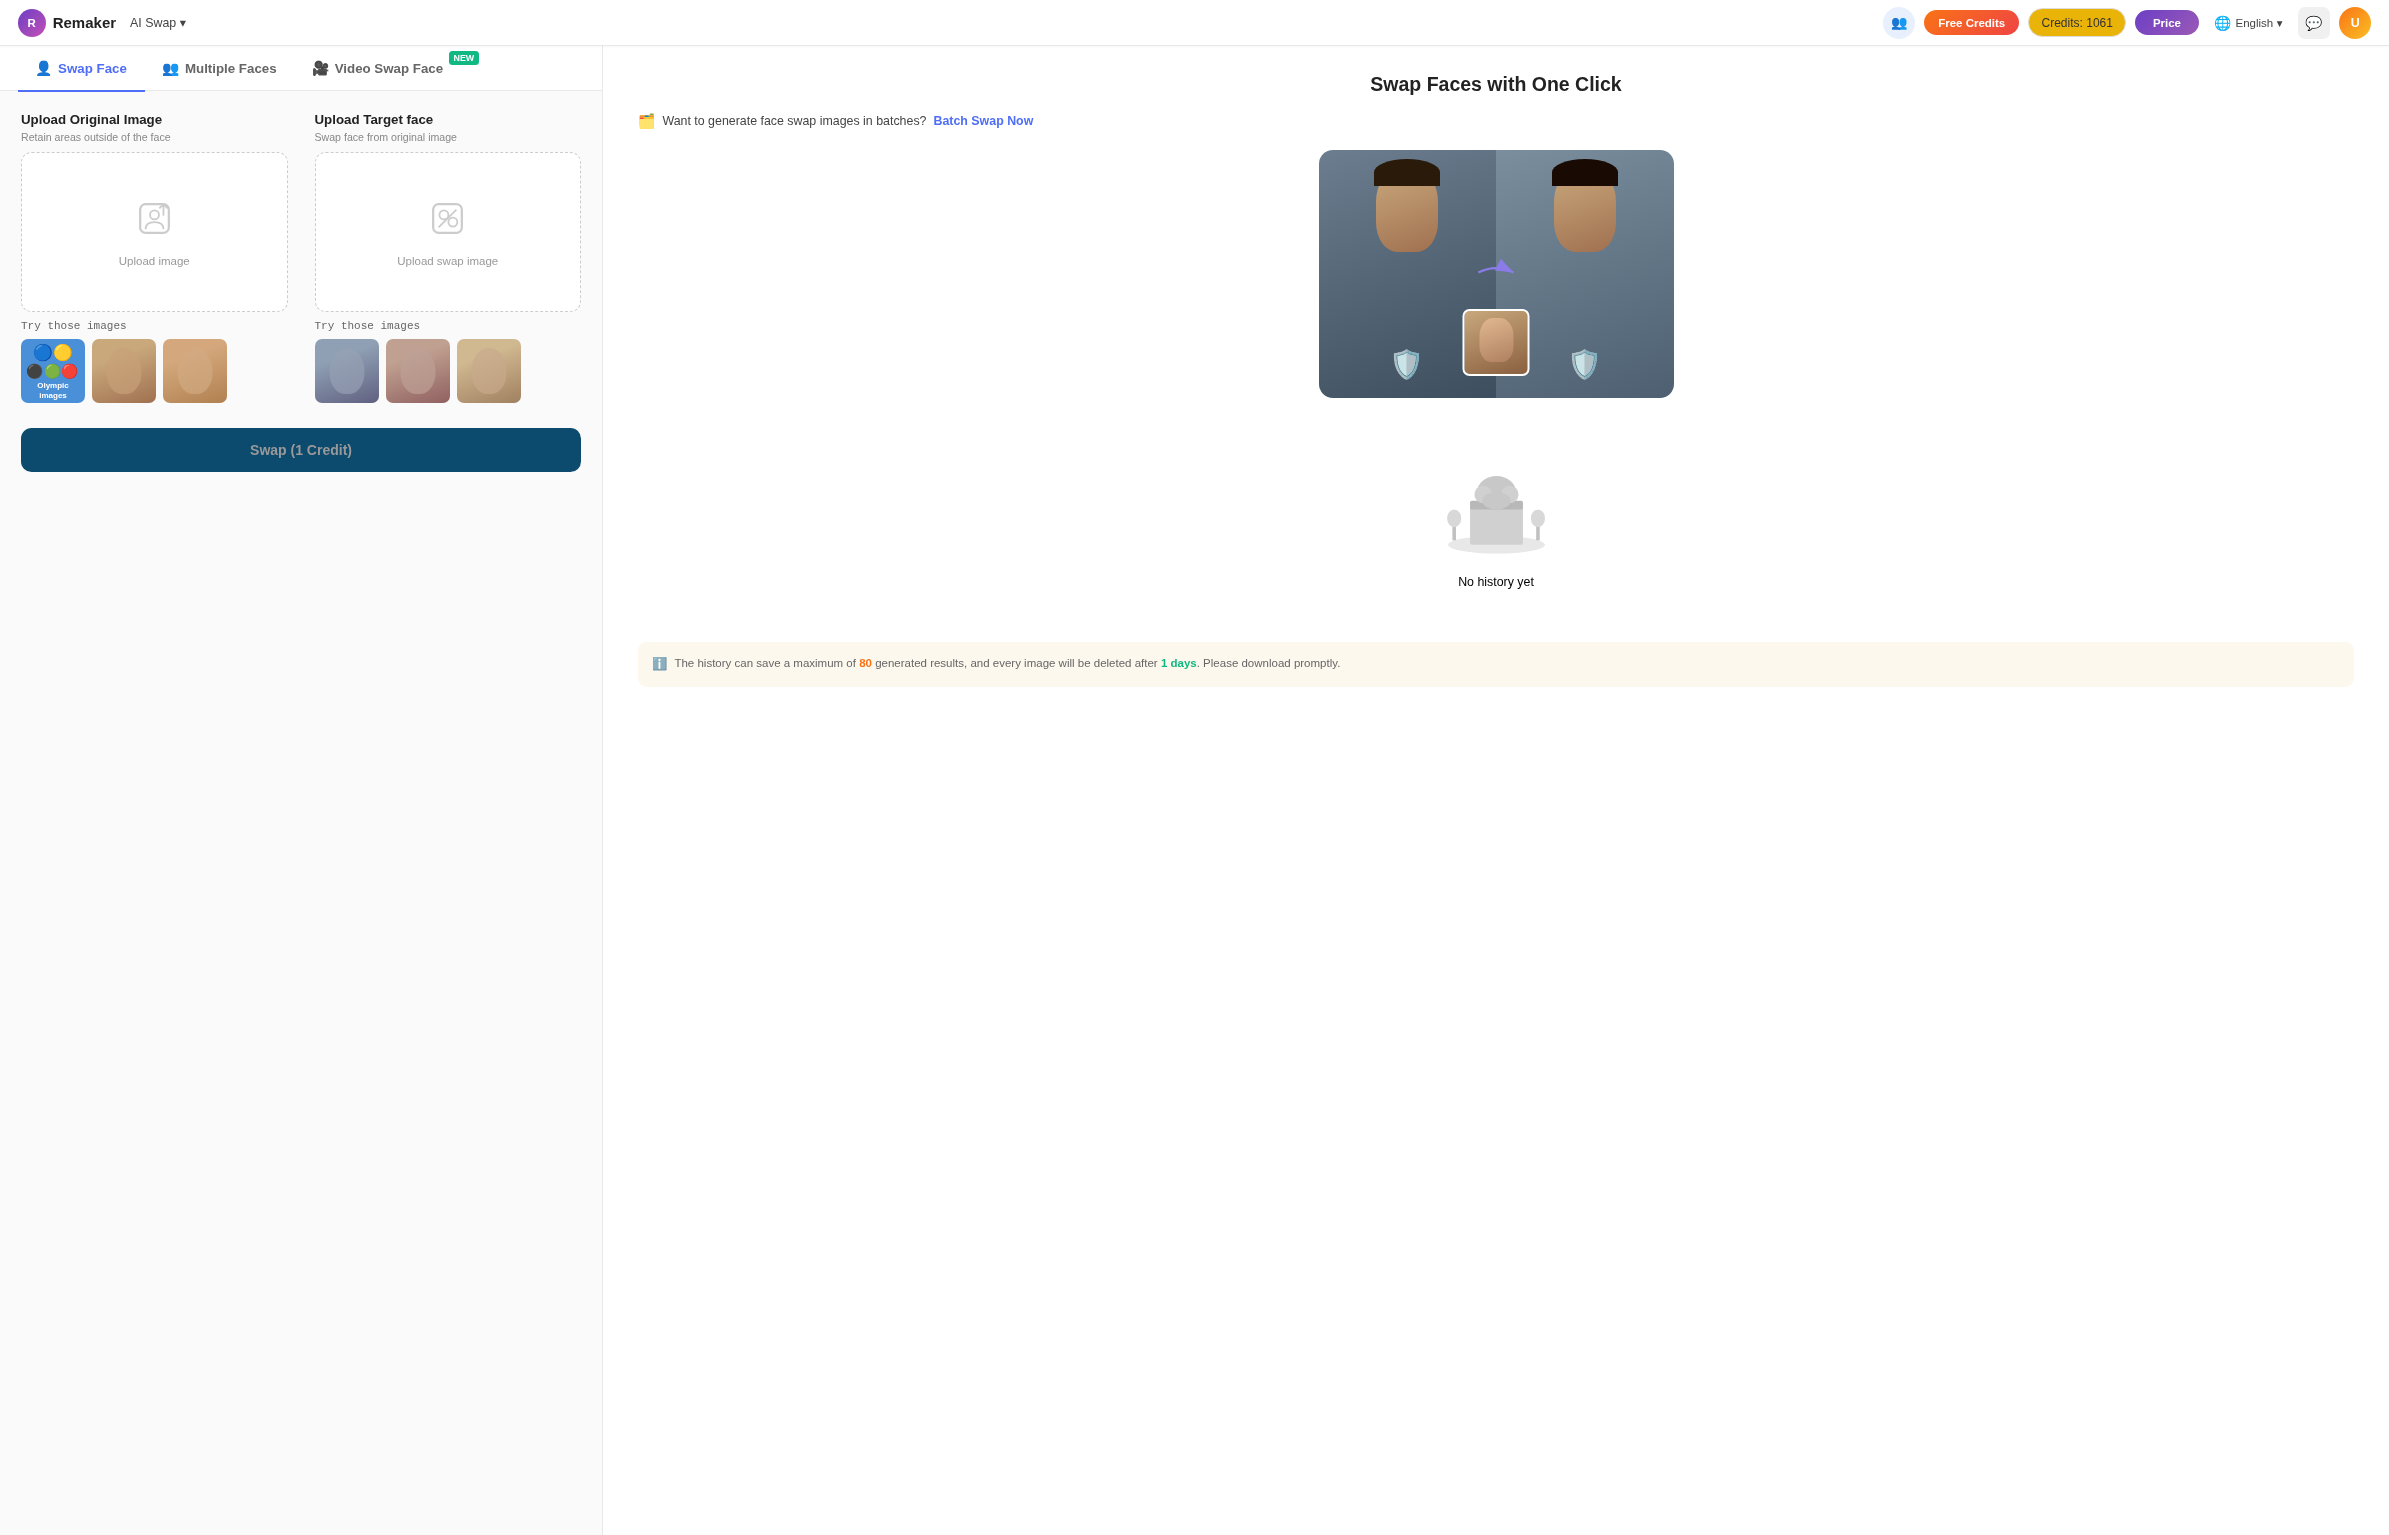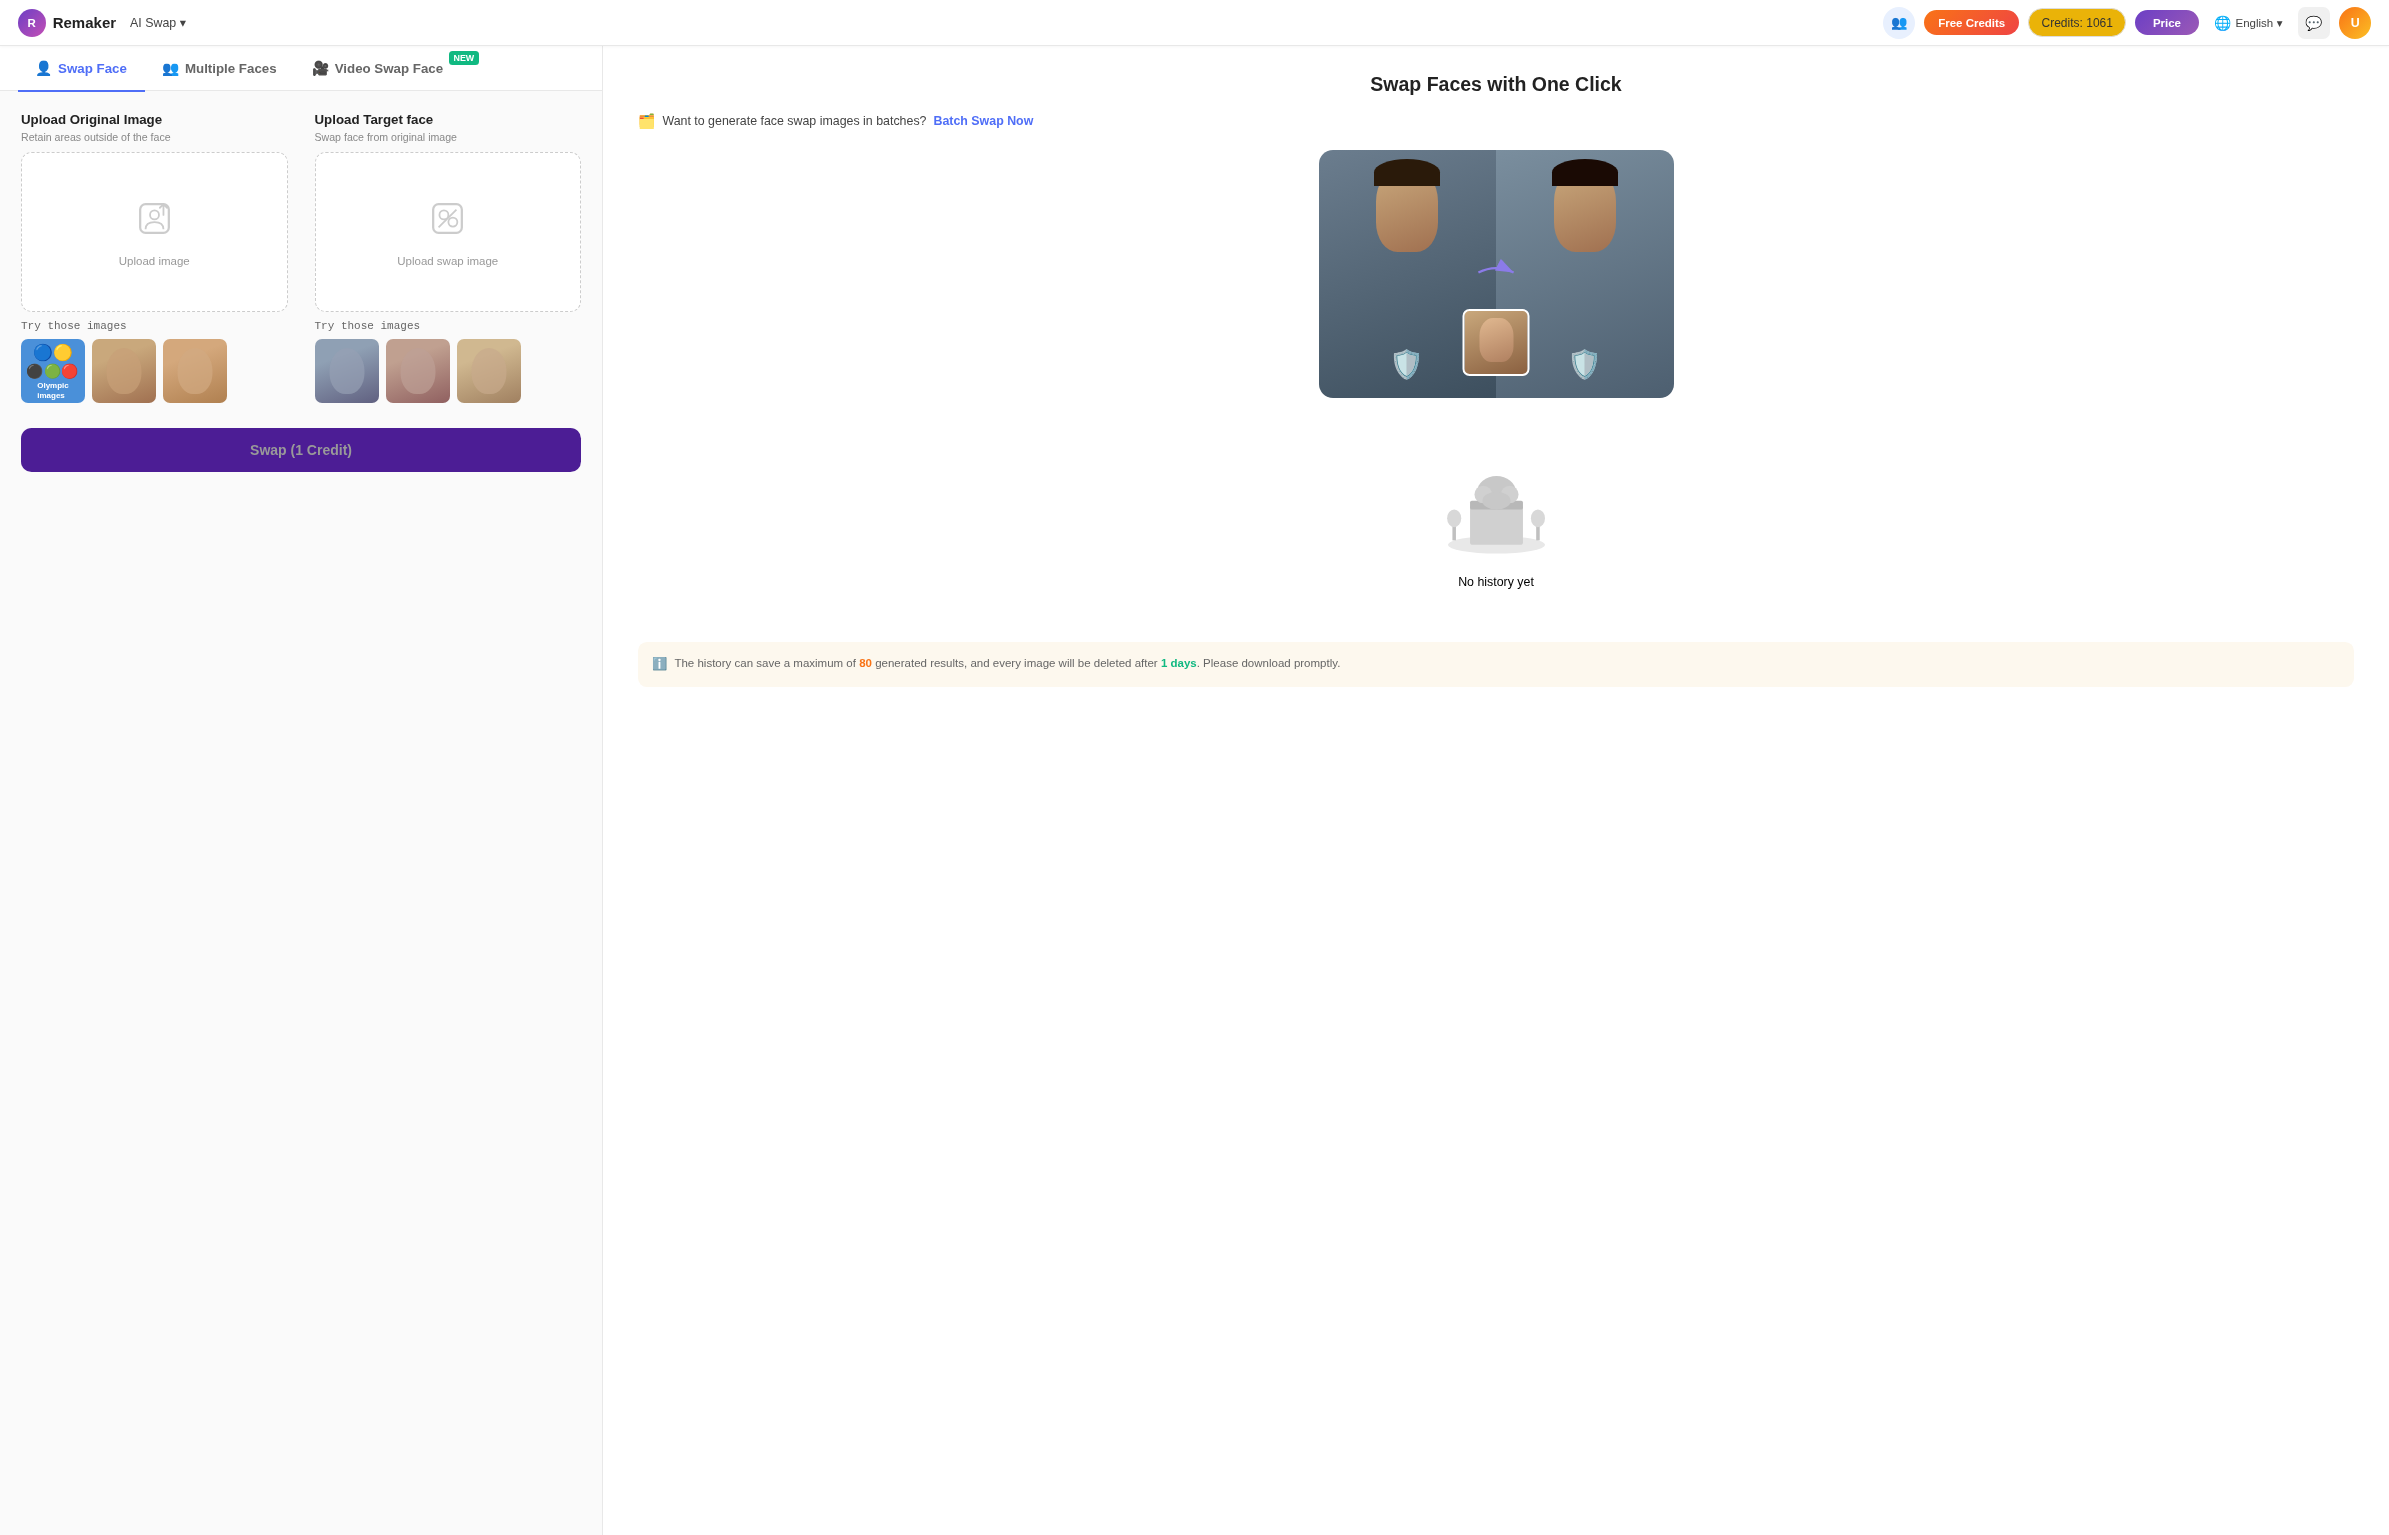--- a/index.html
+++ b/index.html
@@ -139,27 +139,27 @@
     .try-label { font-size: 11px; color: #666; margin-bottom: 7px; font-family: Liberation Mono, monospace; }
     .sample-images { display: flex; gap: 7px; flex-wrap: wrap; }
     .olympic-sample {
       width: 64px; height: 64px; border-radius: 7px;
       background: #4a90d9;
       display: flex; flex-direction: column;
       align-items: center; justify-content: center;
       cursor: pointer; gap: 1.8px;
     }
     .olympic-rings { font-size: 17.7px; }
-    .olympic-text { font-size: 8px; color: white; font-weight: 600; text-align: left; line-height: 1.2; }
+    .olympic-text { font-size: 8px; color: white; font-weight: 600; text-align: center; line-height: 1.2; }
 
     
     .swap-btn-container { margin-top: 25px; }
     .swap-btn {
       width: 100%; padding: 14px;
-      background: #4c1d95; color: #999;
+      background: #0c4a6e; color: #999;
       border: none; border-radius: 10.6px;
       font-size: 14px; font-weight: 600;
       cursor: not-allowed;
     }
 
     
     .right-panel {
       flex: 1;
       background: #fff;
       padding: 26.6px 35px;

